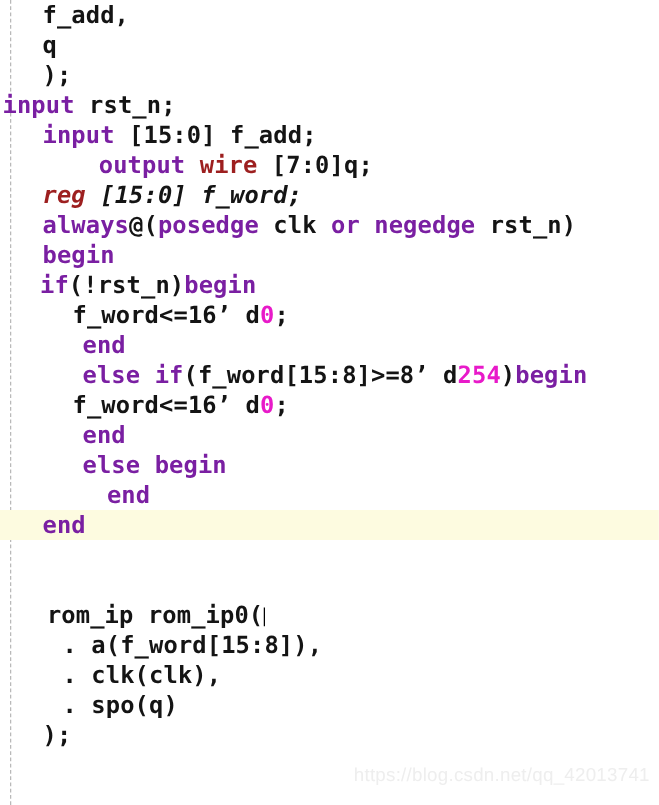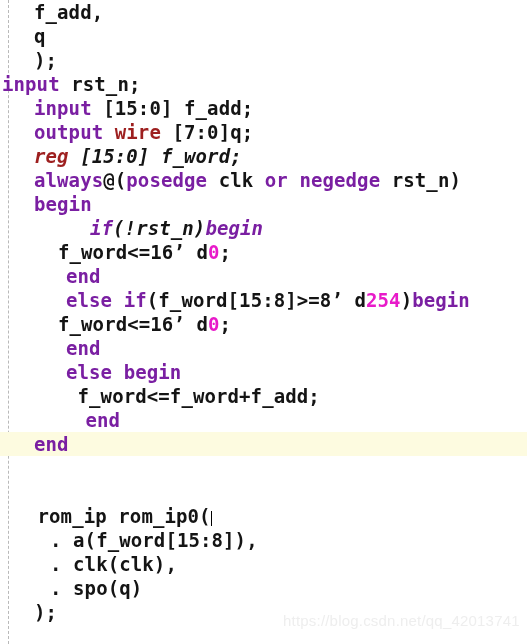--- a/index.html
+++ b/index.html
@@ -68,32 +68,31 @@
 <body>
 
 <div id="editor">
   <div id="guide"></div>
   <div class="code" id="code-lines">
       <div class="line"><span class="txt" style="padding-left: 34px;"><span class="id">f_add,</span></span></div>
       <div class="line"><span class="txt" style="padding-left: 34px;"><span class="id">q</span></span></div>
       <div class="line"><span class="txt" style="padding-left: 34px;"><span class="pl">);</span></span></div>
       <div class="line"><span class="txt" style=""><span class="kw">input</span><span class="id"> rst_n;</span></span></div>
       <div class="line"><span class="txt" style="padding-left: 34px;"><span class="kw">input</span><span class="id"> [15:0] f_add;</span></span></div>
-      <div class="line"><span class="txt" style="padding-left: 34px;"><span class="kw">output</span><span class="pl"> </span><span class="typ">wire</span><span class="id"> [7:0]q;</span></span></div>
+      <div class="line"><span class="txt" style="padding-left: 34px; margin-left: 45px;"><span class="kw">output</span><span class="pl"> </span><span class="typ">wire</span><span class="id"> [7:0]q;</span></span></div>
       <div class="line"><span class="txt" style="padding-left: 34px; font-style: italic;"><span class="typ">reg</span><span class="id"> [15:0] f_word;</span></span></div>
       <div class="line"><span class="txt" style="padding-left: 34px;"><span class="kw">always</span><span class="pl">@(</span><span class="kw">posedge</span><span class="id"> clk </span><span class="kw">or</span><span class="id"> </span><span class="kw">negedge</span><span class="id"> rst_n)</span></span></div>
       <div class="line"><span class="txt" style="padding-left: 34px;"><span class="kw">begin</span></span></div>
-      <div class="line"><span class="txt" style="padding-left: 90px; font-style: italic;"><span class="kw">if</span><span class="id">(!rst_n)</span><span class="kw">begin</span></span></div>
+      <div class="line"><span class="txt" style="padding-left: 32px;"><span class="kw">if</span><span class="id">(!rst_n)</span><span class="kw">begin</span></span></div>
       <div class="line"><span class="txt" style="padding-left: 58px;"><span class="id">f_word&lt;=16</span><span class="id">’ d</span><span class="num">0</span><span class="id">;</span></span></div>
       <div class="line"><span class="txt" style="padding-left: 66px;"><span class="kw">end</span></span></div>
       <div class="line"><span class="txt" style="padding-left: 66px;"><span class="kw">else</span><span class="id"> </span><span class="kw">if</span><span class="id">(f_word[15:8]&gt;=8</span><span class="id">’ d</span><span class="num">254</span><span class="id">)</span><span class="kw">begin</span></span></div>
       <div class="line"><span class="txt" style="padding-left: 58px;"><span class="id">f_word&lt;=16</span><span class="id">’ d</span><span class="num">0</span><span class="id">;</span></span></div>
       <div class="line"><span class="txt" style="padding-left: 66px;"><span class="kw">end</span></span></div>
       <div class="line"><span class="txt" style="padding-left: 66px;"><span class="kw">else</span><span class="id"> </span><span class="kw">begin</span></span></div>
-      <div class="line"><span class="txt" style="padding-left: 66px;"><span class="id"> f_word&lt;=f_word+f_add;</span></span></div>
       <div class="line"><span class="txt" style="padding-left: 74px;"><span class="kw"> end</span></span></div>
       <div class="line hl"><span class="txt" style="padding-left: 34px;"><span class="kw">end</span></span></div>
       <div class="line"><span class="txt" style="padding-left: 2px;"></span></div>
       <div class="line"><span class="txt" style="padding-left: 2px;"></span></div>
       <div class="line"><span class="txt" style="padding-left: 26px;"><span class="id"> rom_ip rom_ip0(</span><span class="caret"></span></span></div>
       <div class="line"><span class="txt" style="padding-left: 50px;"><span class="id">. a(f_word[15:8]),</span></span></div>
       <div class="line"><span class="txt" style="padding-left: 50px;"><span class="id">. clk(clk),</span></span></div>
       <div class="line"><span class="txt" style="padding-left: 50px;"><span class="id">. spo(q)</span></span></div>
       <div class="line"><span class="txt" style="padding-left: 34px;"><span class="pl">);</span></span></div>
     </div>

